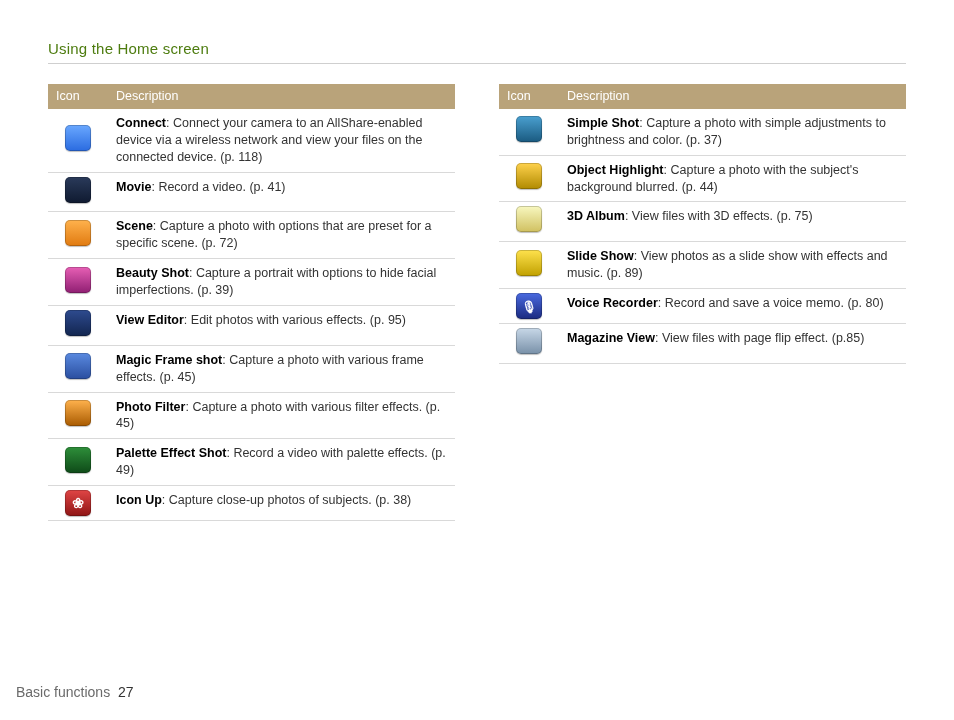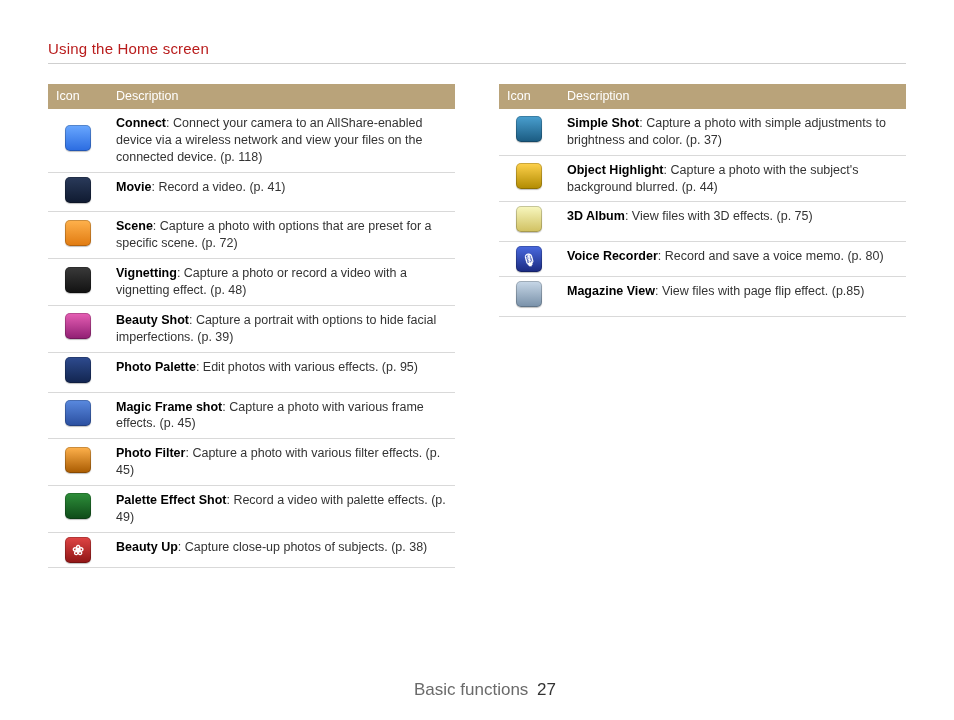--- a/index.html
+++ b/index.html
@@ -1,17 +1,17 @@
 <!DOCTYPE html>
 <html><head>
 <meta charset="utf-8">
 <style>
   html,body{margin:0;padding:0;font-family:Helvetica,Arial,sans-serif;background:#fff;color:#333}
   .page{width:954px;height:720px;box-sizing:border-box;padding:40px 48px 24px 48px;position:relative}
-  .title{color:#b91c1c;font-size:15px;font-weight:300;letter-spacing:0.2px;margin-bottom:6px}
+  .title{color:#4d7c0f;font-size:15px;font-weight:300;letter-spacing:0.2px;margin-bottom:6px}
   .rule{border:none;border-top:1px solid #cfcfcf;margin:0 0 20px 0}
   .cols{display:flex;gap:44px;align-items:flex-start}
   .col{flex:1;min-width:0}
   table{border-collapse:collapse;width:100%;font-size:12.5px;line-height:1.35}
   th{background:#b9a37a;color:#fff;text-align:left;font-weight:400;padding:4px 8px;font-size:12.5px}
   th.icon-col{width:44px}
   td{padding:6px 8px;border-bottom:1px solid #d9d9d9;vertical-align:top}
   td.icon-cell{text-align:center;vertical-align:middle;padding:4px 4px}
   .app-icon{width:26px;height:26px;border-radius:5px;display:inline-block;box-shadow:inset 0 0 0 1px rgba(0,0,0,0.2),0 1px 1px rgba(0,0,0,0.25);font-size:14px;line-height:26px;color:#fff;text-align:center;font-weight:bold}
   .ico-allshare{background:linear-gradient(#6aa8ff,#2a6be0);} 
@@ -28,21 +28,21 @@
   .ico-closeup{background:linear-gradient(#e04545,#8f1515);} 
   .ico-simpleshot{background:linear-gradient(#4aa0d0,#1a5a80);} 
   .ico-objecthl{background:linear-gradient(#ffd24d,#b08a00);} 
   .ico-3dalbum{background:linear-gradient(#f8f8c0,#d0c060);} 
   .ico-slideshow{background:linear-gradient(#ffe24d,#c0a000);} 
   .ico-voicerec{background:linear-gradient(#4a6ae0,#1a2a80);} 
   .ico-magview{background:linear-gradient(#c8d8e8,#7890a8);} 
   .ico-nightshot::after{content:"\263D";color:#f4d66a}
   .ico-closeup::after{content:"\2740";color:#fff}
   .ico-voicerec::after{content:"\1F399";font-size:12px}
-  .footer{position:absolute;left:16px;right:0;bottom:20px;text-align:center;font-size:17px;color:#6a6a6a;font-weight:300}
+  .footer{position:absolute;left:16px;right:0;bottom:20px;font-size:14px;color:#6a6a6a;font-weight:300}
   .footer .pnum{color:#333;font-weight:500;margin-left:4px}
   b{font-weight:600;color:#000}
 </style>
 </head>
 <body>
 
 <div class="page">
   <div class="title">Using the Home screen</div>
   <hr class="rule">
   <div class="cols">
@@ -61,46 +61,42 @@
             </tr>
             <tr>
               <td class="icon-cell"><span class="app-icon ico-movie"></span></td>
               <td><b>Movie</b><span>: Record a video. (p. 41)</span></td>
             </tr>
             <tr>
               <td class="icon-cell"><span class="app-icon ico-scene"></span></td>
               <td><b>Scene</b><span>: Capture a photo with options that are preset for a specific scene. (p. 72)</span></td>
             </tr>
             <tr>
-              <td class="icon-cell"><span class="app-icon ico-vignetting"></span></td>
-              <td><b>Vignetting</b><span>: Capture a photo or record a video with a vignetting effect. (p. 48)</span></td>
-            </tr>
-            <tr>
               <td class="icon-cell"><span class="app-icon ico-beauty"></span></td>
               <td><b>Beauty Shot</b><span>: Capture a portrait with options to hide facial imperfections. (p. 39)</span></td>
             </tr>
             <tr>
               <td class="icon-cell"><span class="app-icon ico-photoeditor"></span></td>
-              <td><b>Photo Palette</b><span>: Edit photos with various effects. (p. 95)</span></td>
+              <td><b>View Editor</b><span>: Edit photos with various effects. (p. 95)</span></td>
             </tr>
             <tr>
               <td class="icon-cell"><span class="app-icon ico-magicframe"></span></td>
               <td><b>Magic Frame shot</b><span>: Capture a photo with various frame effects. (p. 45)</span></td>
             </tr>
             <tr>
               <td class="icon-cell"><span class="app-icon ico-photofilter"></span></td>
               <td><b>Photo Filter</b><span>: Capture a photo with various filter effects. (p. 45)</span></td>
             </tr>
             <tr>
               <td class="icon-cell"><span class="app-icon ico-palette"></span></td>
               <td><b>Palette Effect Shot</b><span>: Record a video with palette effects. (p. 49)</span></td>
             </tr>
             <tr>
               <td class="icon-cell"><span class="app-icon ico-closeup"></span></td>
-              <td><b>Beauty Up</b><span>: Capture close-up photos of subjects. (p. 38)</span></td>
+              <td><b>Icon Up</b><span>: Capture close-up photos of subjects. (p. 38)</span></td>
             </tr>
           </tbody>
       </table>
     </div>
     <div class="col">
       <table>
         <thead>
             <tr>
           <th class="icon-col">Icon</th>
           <th>Description</th>
@@ -113,20 +109,24 @@
             </tr>
             <tr>
               <td class="icon-cell"><span class="app-icon ico-objecthl"></span></td>
               <td><b>Object Highlight</b><span>: Capture a photo with the subject's background blurred. (p. 44)</span></td>
             </tr>
             <tr>
               <td class="icon-cell"><span class="app-icon ico-3dalbum"></span></td>
               <td><b>3D Album</b><span>: View files with 3D effects. (p. 75)</span></td>
             </tr>
             <tr>
+              <td class="icon-cell"><span class="app-icon ico-slideshow"></span></td>
+              <td><b>Slide Show</b><span>: View photos as a slide show with effects and music. (p. 89)</span></td>
+            </tr>
+            <tr>
               <td class="icon-cell"><span class="app-icon ico-voicerec"></span></td>
               <td><b>Voice Recorder</b><span>: Record and save a voice memo. (p. 80)</span></td>
             </tr>
             <tr>
               <td class="icon-cell"><span class="app-icon ico-magview"></span></td>
               <td><b>Magazine View</b><span>: View files with page flip effect. (p.85)</span></td>
             </tr>
           </tbody>
       </table>
     </div>

